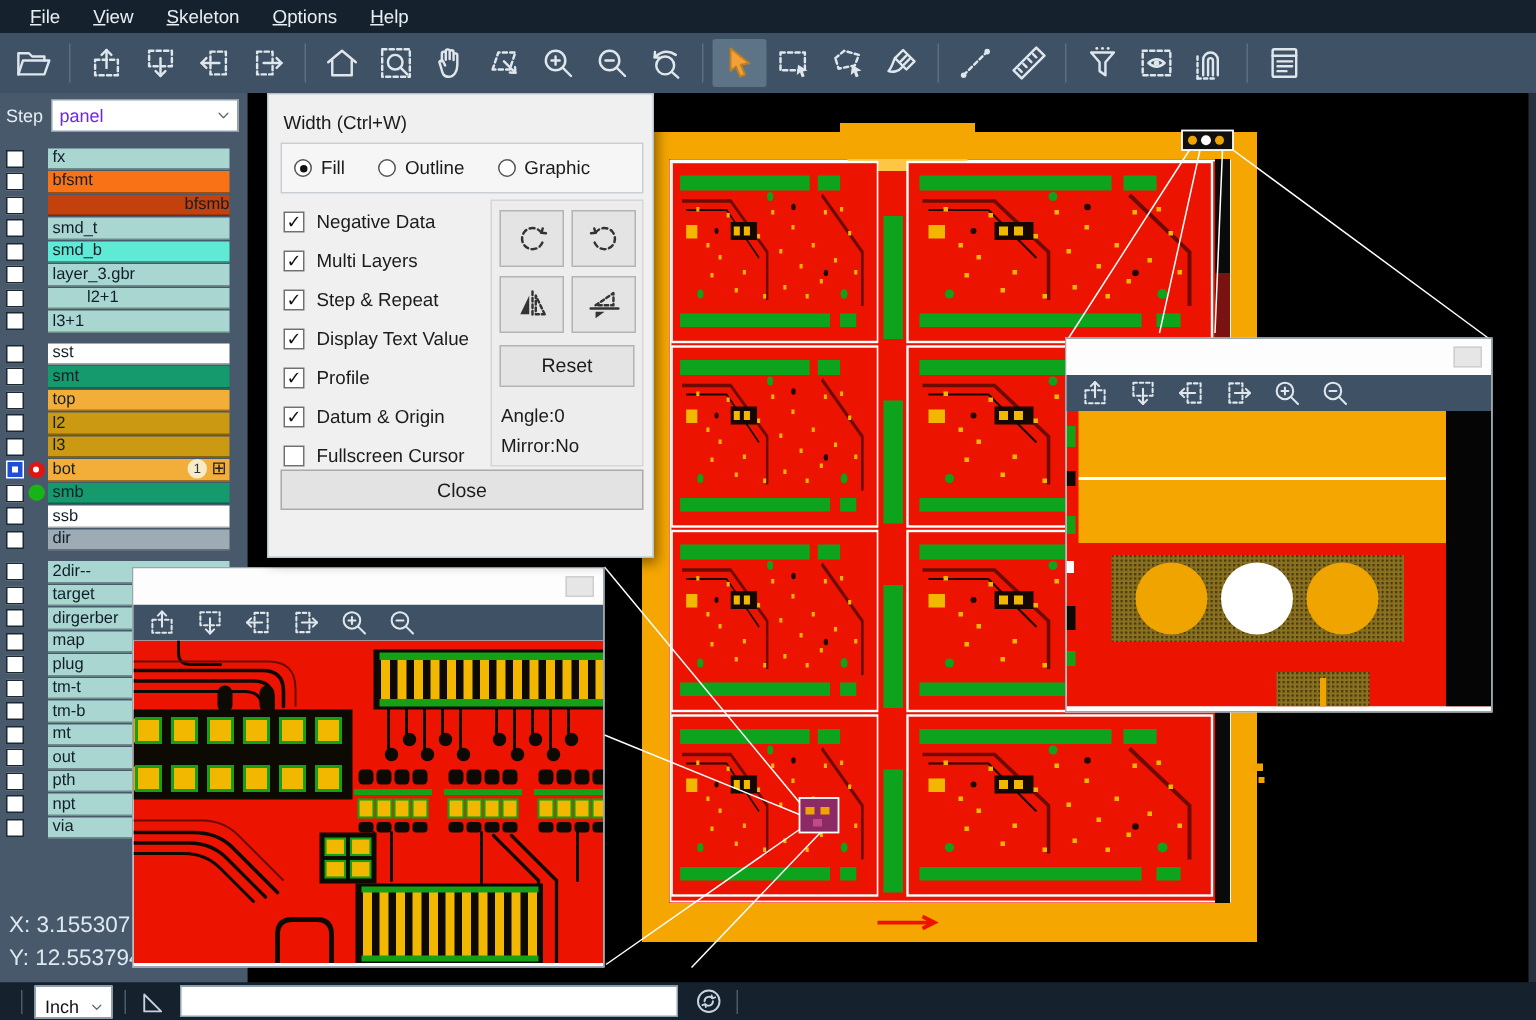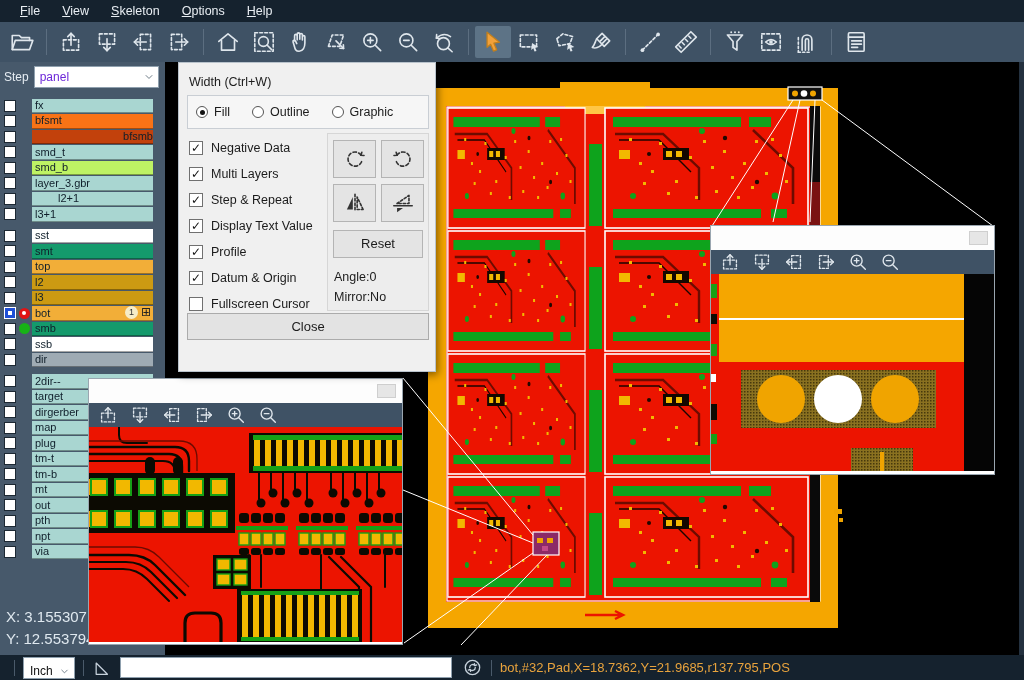--- a/index.html
+++ b/index.html
@@ -530,21 +530,21 @@
           <div class="layer-row">
             <span class="chk"></span>
             <span class="dotcol"></span>
             <span class="namecell" style="background: rgb(169, 214, 209);">
               <span class="nm">smd_t</span>
             </span>
           </div>
           <div class="layer-row">
             <span class="chk"></span>
             <span class="dotcol"></span>
-            <span class="namecell" style="background: #bef264;">
+            <span class="namecell" style="background: #5eead4;">
               <span class="nm">smd_b</span>
             </span>
           </div>
           <div class="layer-row">
             <span class="chk"></span>
             <span class="dotcol"></span>
             <span class="namecell" style="background: rgb(169, 214, 209);">
               <span class="nm">layer_3.gbr</span>
             </span>
           </div>
@@ -1051,16 +1051,15 @@
           <use href="#i-corner"></use>
         </svg>
       </span>
     <input id="cmdinput" type="text" style="margin-left: 8px;" value="">
     <span style="display:flex;margin-left:10px">
         <svg class="icon" width="21" height="21">
           <use href="#i-refresh"></use>
         </svg>
       </span>
     <div class="ssep"></div>
-    <span id="selinfo">bot,#32,Pad,X=18.7362,Y=21.9685,r137.795,POS</span>
   </div>
 
 </div>
 
 </body></html>

